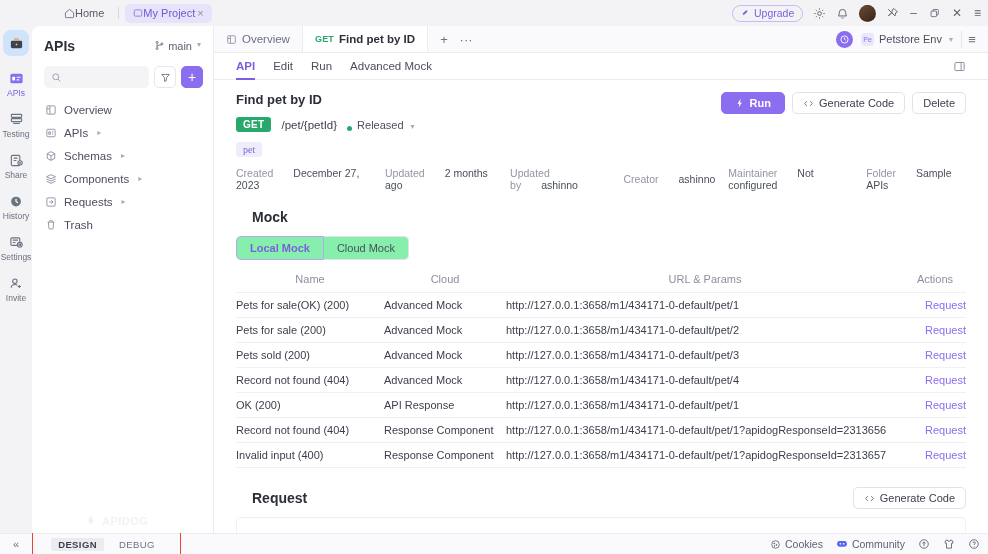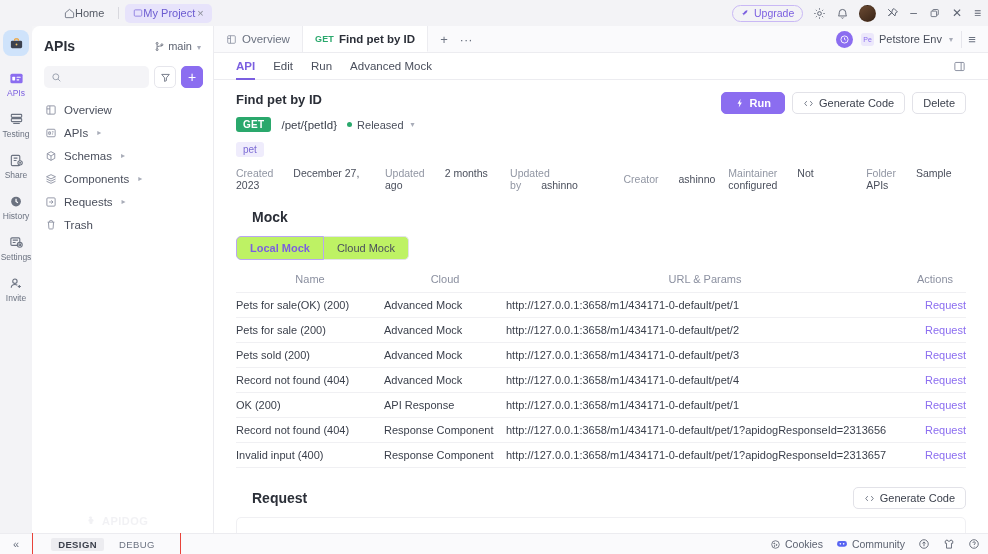--- a/index.html
+++ b/index.html
@@ -75,21 +75,21 @@
     background: #fff; border-right: 1px solid #ececf0;
     display: flex; flex-direction: column;
     border-top-left-radius: 8px;
   }
   .sb-head {
     height: 28px; display: flex; align-items: center;
     padding: 0 12px; margin-top: 6px;
   }
   .sb-title { font-size: 14px; font-weight: 600; color: #2b2f38; }
   .sb-branch {
-    margin-left: auto; display: flex; align-items: flex-end; gap: 3px;
+    margin-left: auto; display: flex; align-items: flex-start; gap: 3px;
     font-size: 11px; color: #5e6472; cursor: pointer;
   }
   .sb-search-row { display: flex; align-items: center; gap: 5px; padding: 6px 10px 8px 12px; }
   .sb-search {
     flex: 1; height: 22px; background: #f4f4f7; border-radius: 5px;
     display: flex; align-items: center; padding: 0 7px; gap: 5px;
   }
   .sb-search input {
     border: 0; background: transparent; outline: none;
     font-size: 11px; width: 100%; color: #2b2f38;
@@ -157,44 +157,44 @@
 
   
   .content { flex: 1; overflow: hidden; position: relative; padding: 12px 22px 0 22px; }
   .api-title { font-size: 13px; font-weight: 600; color: #2b2f38; margin-bottom: 10px; }
   .api-row { display: flex; align-items: center; gap: 10px; margin-bottom: 10px; }
   .badge-get {
     background: #2aa86c; color: #fff; font-size: 10px; font-weight: 700;
     padding: 2px 7px; border-radius: 3px; letter-spacing: .3px;
   }
   .api-path { font-size: 11.5px; color: #3a3f4b; }
-  .status-rel { display: flex; align-items: center; gap: 5px; font-size: 11px; color: #4a4f5c; cursor: pointer; }
+  .status-rel { display: flex; align-items: flex-end; gap: 5px; font-size: 11px; color: #4a4f5c; cursor: pointer; }
   .dot { width: 5px; height: 5px; border-radius: 50%; background: #2aa86c; }
   .tag-pill {
     display: inline-block; background: #efecfc; color: #7b6ad4;
-    font-size: 10px; padding: 2px 7px; border-radius: 3px; margin-bottom: 10px;
+    font-size: 10px; padding: 2px 7px; border-radius: 3px; margin-bottom: 10px; font-family: Liberation Serif, serif;
   }
   .meta-row { display: flex; align-items: center; gap: 13px; font-size: 10.5px; color: #9196a3; margin-bottom: 18px; }
   .meta-row b { color: #4a4f5c; font-weight: 400; margin-left: 20px; }
 
   .hdr-actions { position: absolute; right: 22px; top: 12px; display: flex; align-items: center; gap: 7px; }
   .btn {
     height: 22px; padding: 0 10px; border-radius: 5px;
     border: 1px solid #e2e2e8; background: #fff;
     font-size: 11px; color: #3a3f4b; cursor: pointer;
     display: flex; align-items: center; gap: 5px;
     font-family: "Liberation Sans", sans-serif;
   }
   .btn.primary { background: #8b6df0; border-color: #8b6df0; color: #fff; font-weight: 600; padding: 0 13px; }
 
   .sec-title { font-size: 14px; font-weight: 600; color: #2b2f38; margin-bottom: 11px; margin-left: 16px; }
   .seg { display: flex; margin-bottom: 13px; }
   .seg-btn {
     height: 24px; padding: 0 13px; font-size: 11px; cursor: pointer;
-    border: 1px solid #e2e2e8; background: #bef264; color: #4a4f5c;
+    border: 1px solid #e2e2e8; background: #86efac; color: #4a4f5c;
     display: flex; align-items: center;
     font-family: "Liberation Sans", sans-serif;
   }
   .seg-btn:first-child { border-radius: 5px 0 0 5px; }
   .seg-btn:last-child { border-radius: 0 5px 5px 0; border-left: 0; }
   .seg-btn.active { color: #7b5fe0; border-color: #b9a6f3; font-weight: 600; z-index: 1; }
 
   table.mock { width: 100%; border-collapse: collapse; }
   table.mock th {
     text-align: center; font-size: 11px; font-weight: 400; color: #8b90a0;

